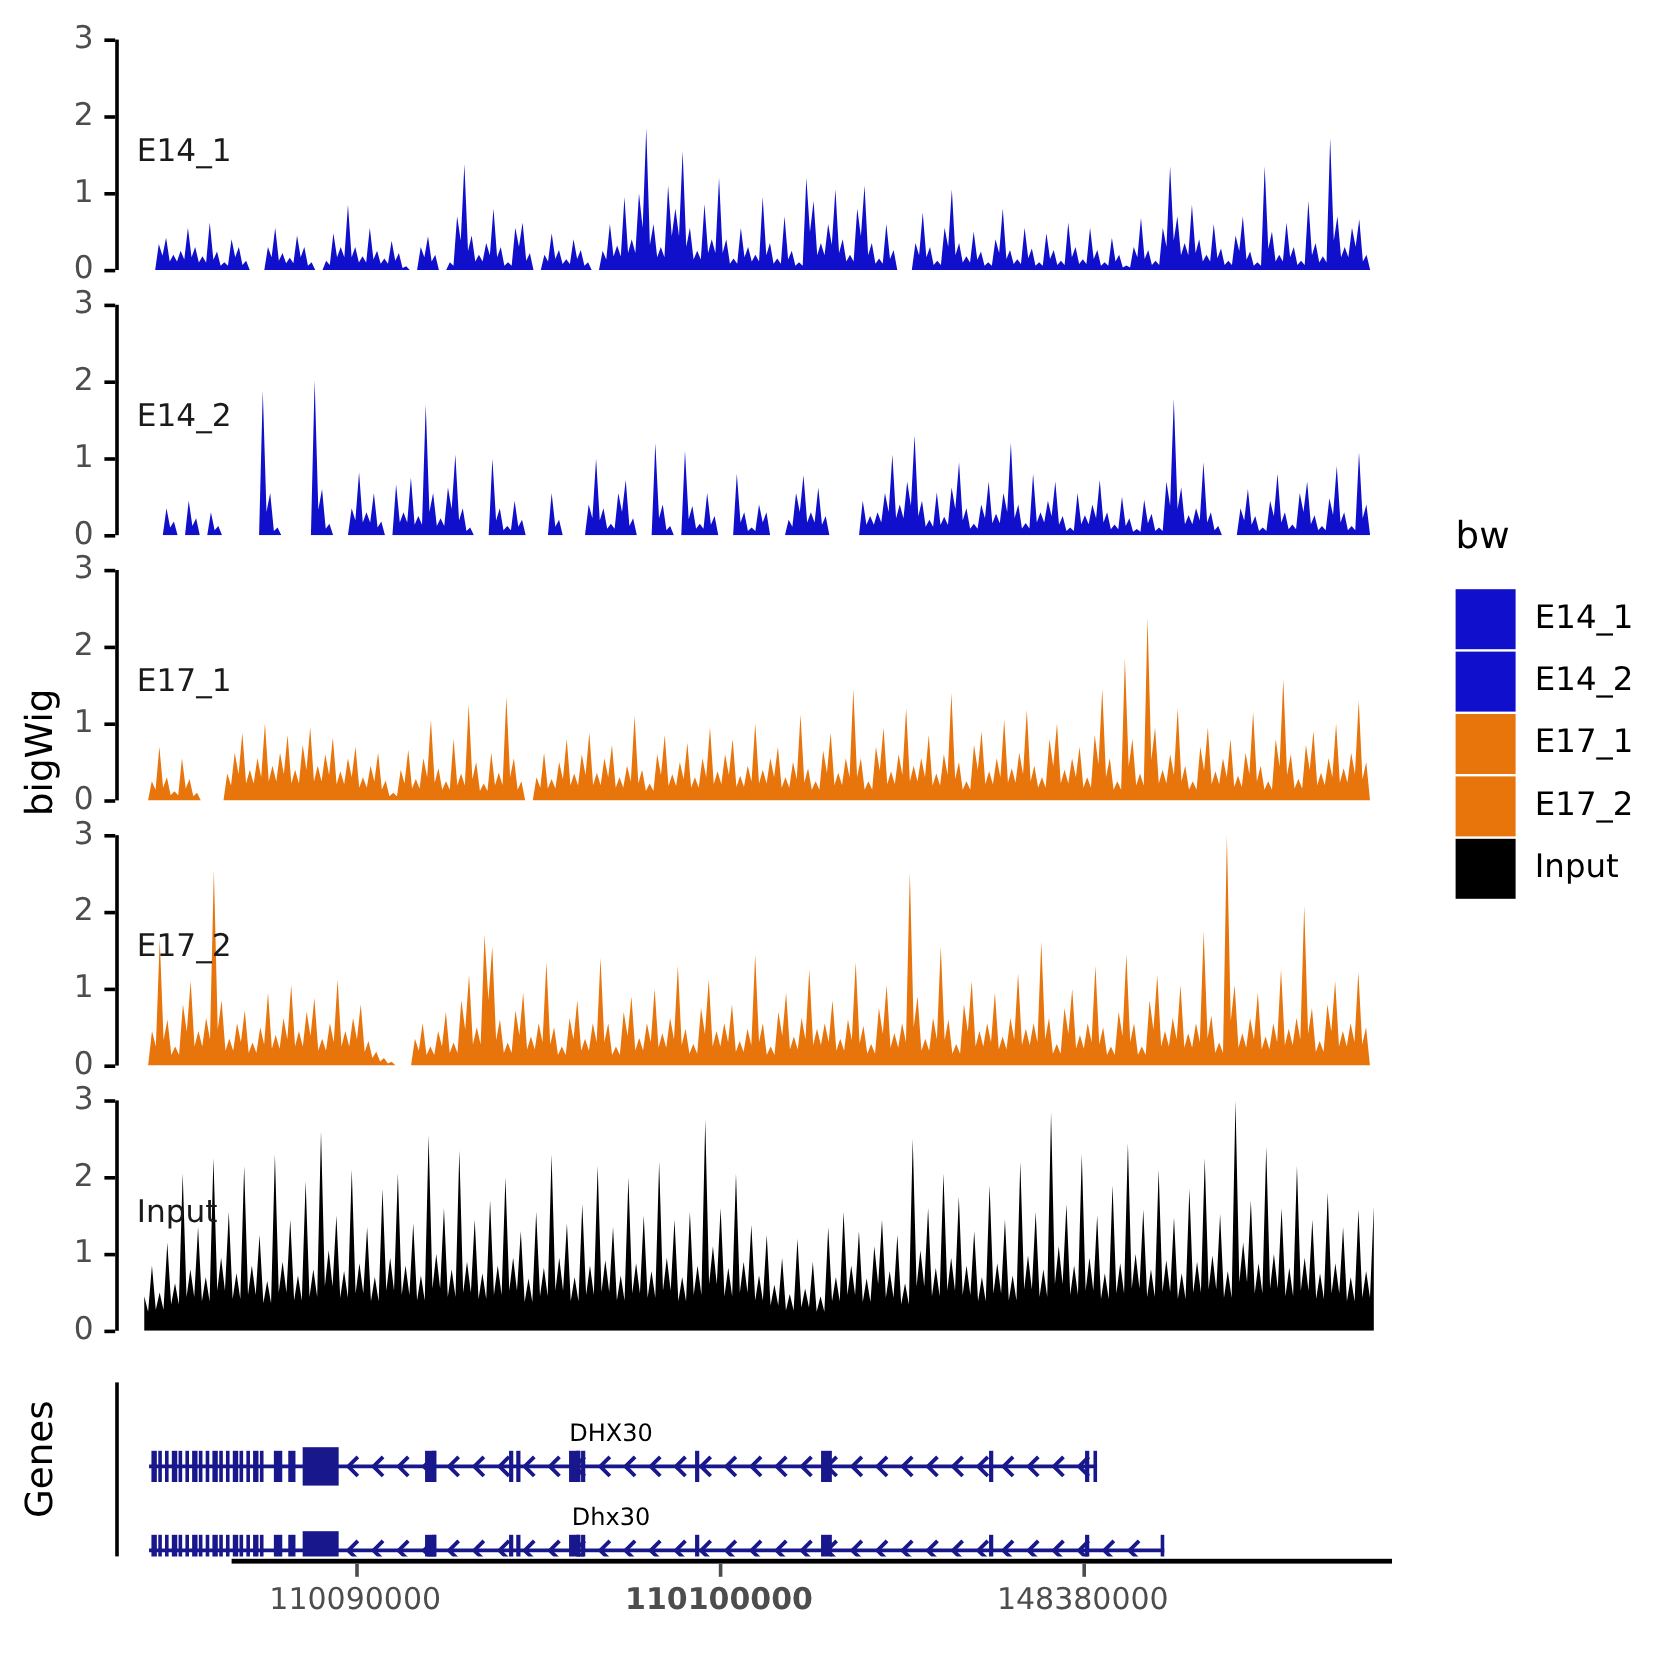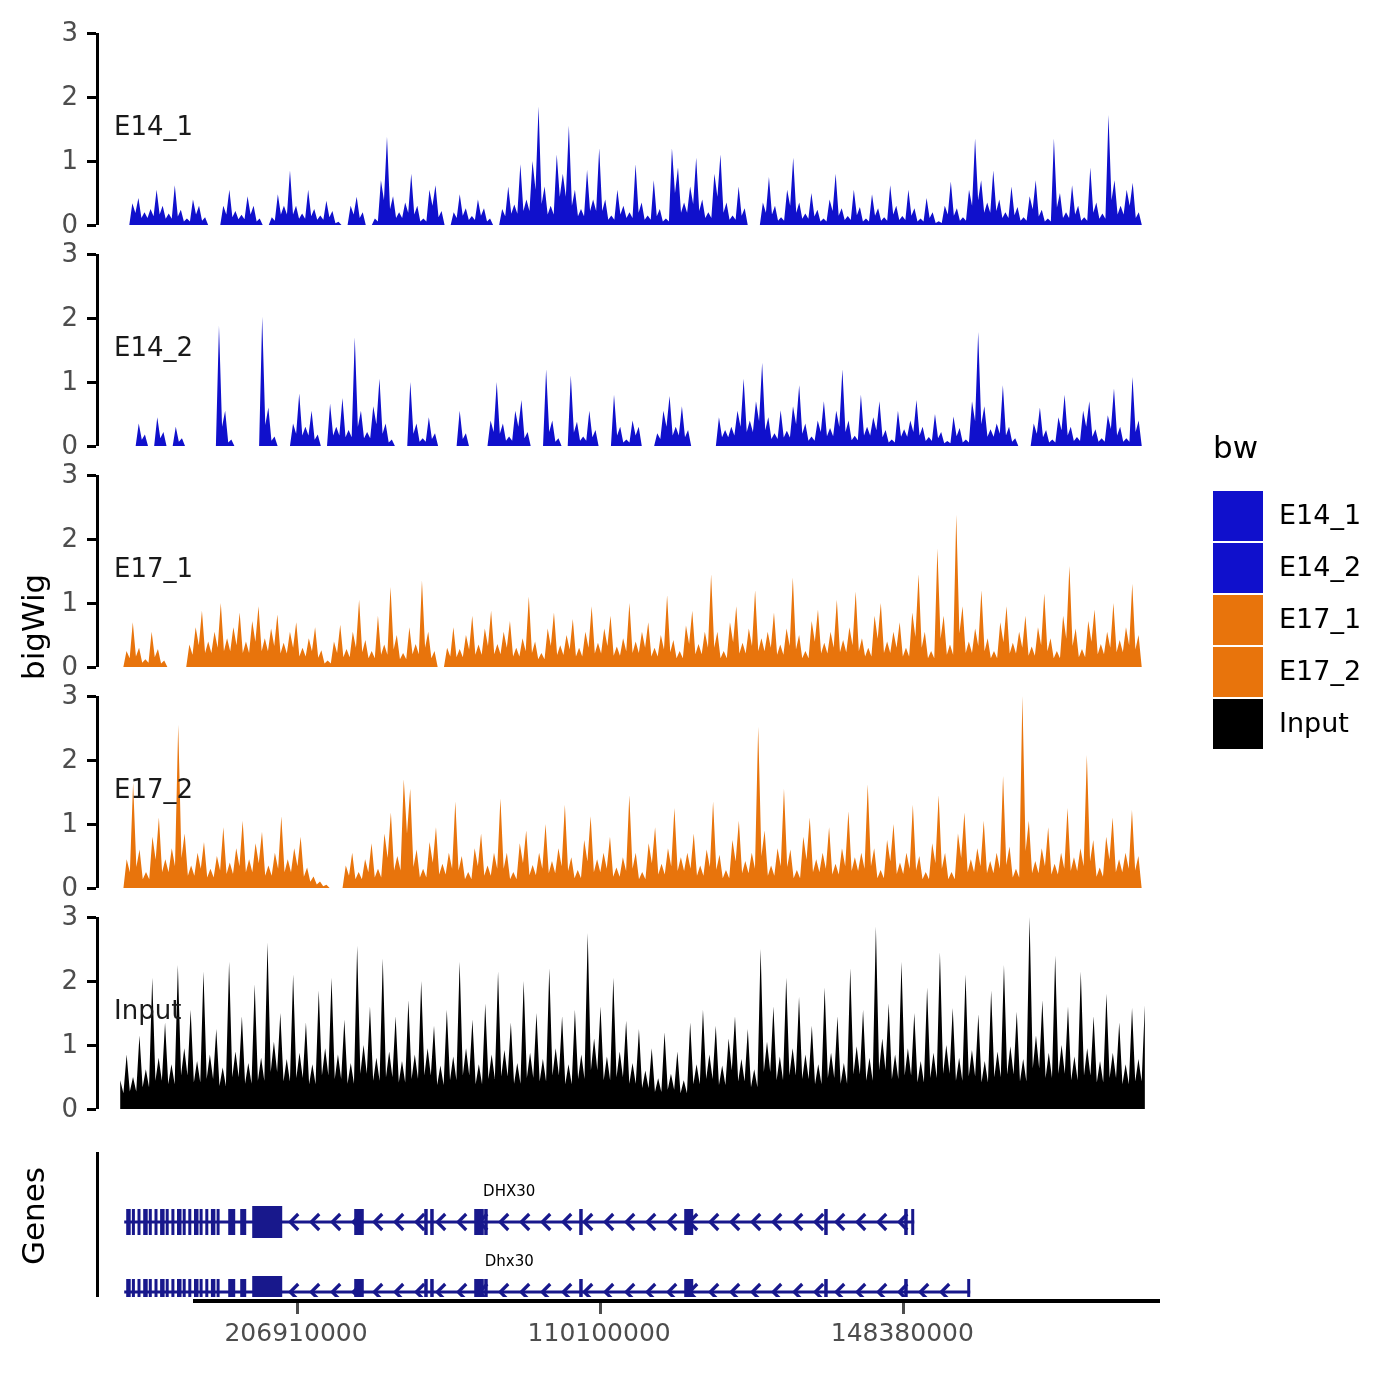--- a/index.html
+++ b/index.html
@@ -149,21 +149,21 @@
   #genes-axis {
     position: absolute;
     left: 0;
     top: 0;
     width: 3px;
     height: 100%;
     background: #000000;
   }
   .gene-name {
     position: absolute;
-    font-size: 15px;
+    font-size: 20px;
     color: #000000;
     text-align: center;
     line-height: 1;
   }
 </style>
 </head>
 <body>
 
 <div id="root">
 
@@ -367,23 +367,23 @@
             <path d="M808.22,132 L800.22,140 L808.22,148" fill="none" stroke="#18188c" stroke-width="3.2" stroke-linecap="butt"></path>
             <path d="M829.22,132 L821.22,140 L829.22,148" fill="none" stroke="#18188c" stroke-width="3.2" stroke-linecap="butt"></path>
             <path d="M850.22,132 L842.22,140 L850.22,148" fill="none" stroke="#18188c" stroke-width="3.2" stroke-linecap="butt"></path>
           </g>
         </svg></div>
   </div>
 
   <div id="xaxis-line" style="left:193px; top:1299px; width:967px;"></div>
   <div id="xticks">
       <div class="xtick-mark" style="left: 296.043px; top: 1303px;"></div>
-      <div class="xtick-label" style="left: 206.043px; top: 1320px; width: 180px;">206910000</div>
+      <div class="xtick-label" style="left: 206.043px; top: 1320px; width: 180px;">110090000</div>
       <div class="xtick-mark" style="left: 599.186px; top: 1303px;"></div>
-      <div class="xtick-label" style="left: 509.186px; top: 1320px; width: 180px;">110100000</div>
+      <div class="xtick-label" style="left: 509.186px; top: 1320px; width: 180px; font-weight: bold;">110100000</div>
       <div class="xtick-mark" style="left: 902.329px; top: 1303px;"></div>
       <div class="xtick-label" style="left: 812.329px; top: 1320px; width: 180px;">148380000</div>
     </div>
 
   <div id="legend" style="left:1213px; top:432px;">
     <div id="legend-title">bw</div>
     <div id="legend-rows">
         <div class="legend-row" style="top: 58px;">
           <div class="legend-swatch" style="background: rgb(16, 16, 204);"></div>
           <div class="legend-text">E14_1</div>

